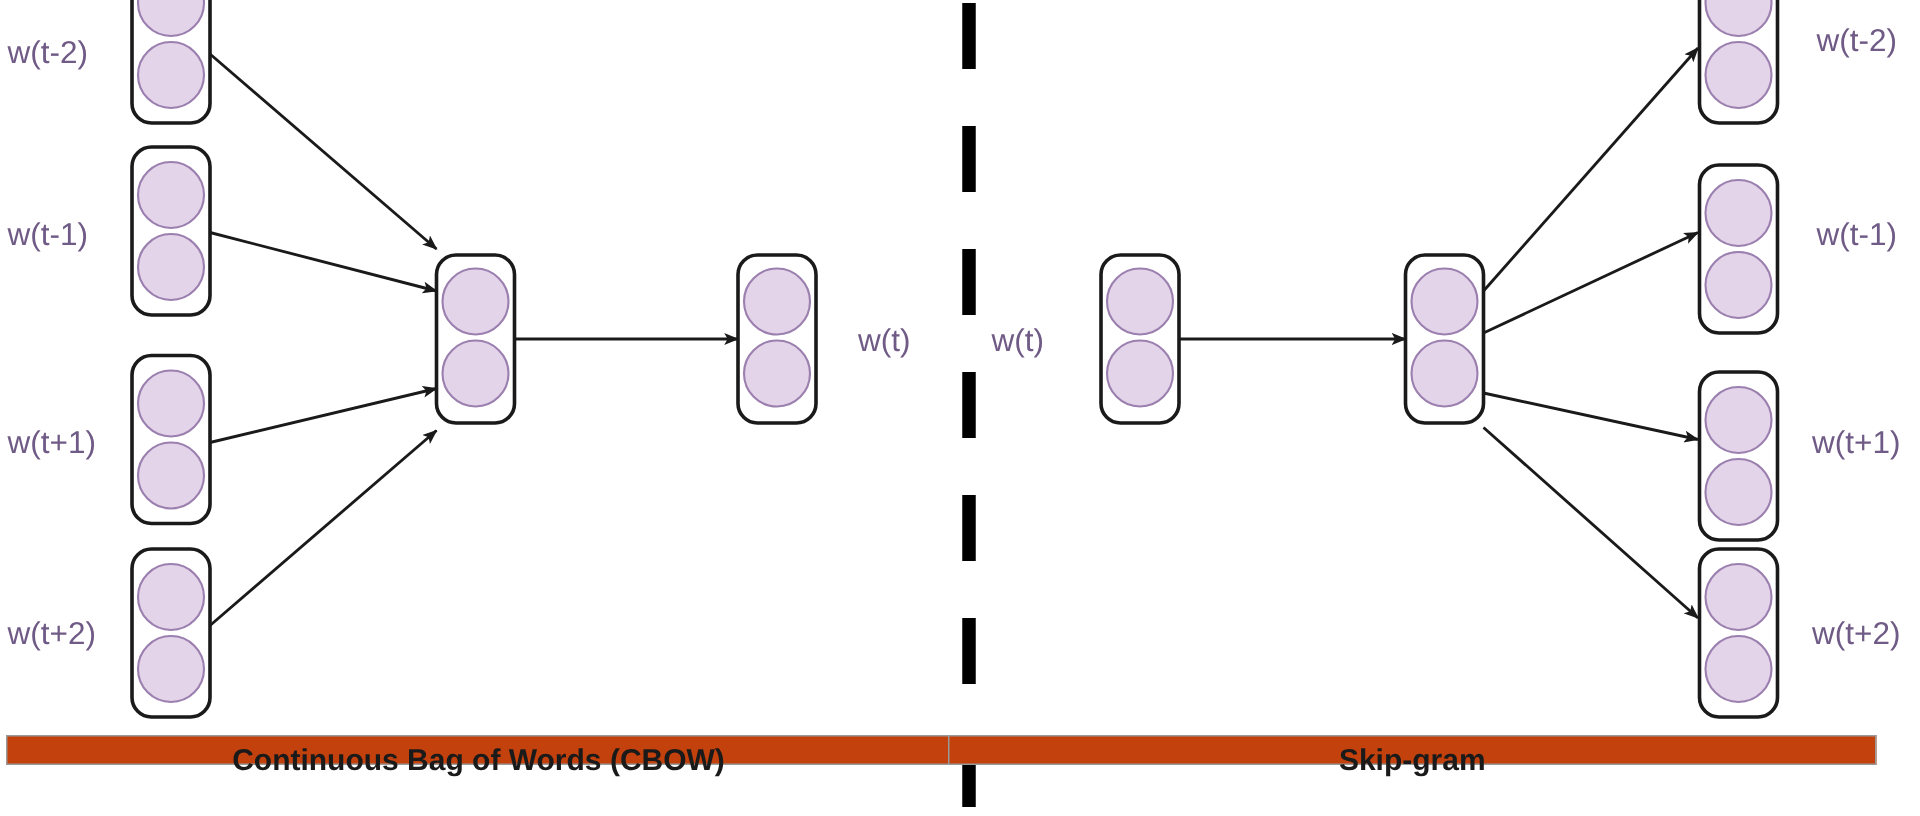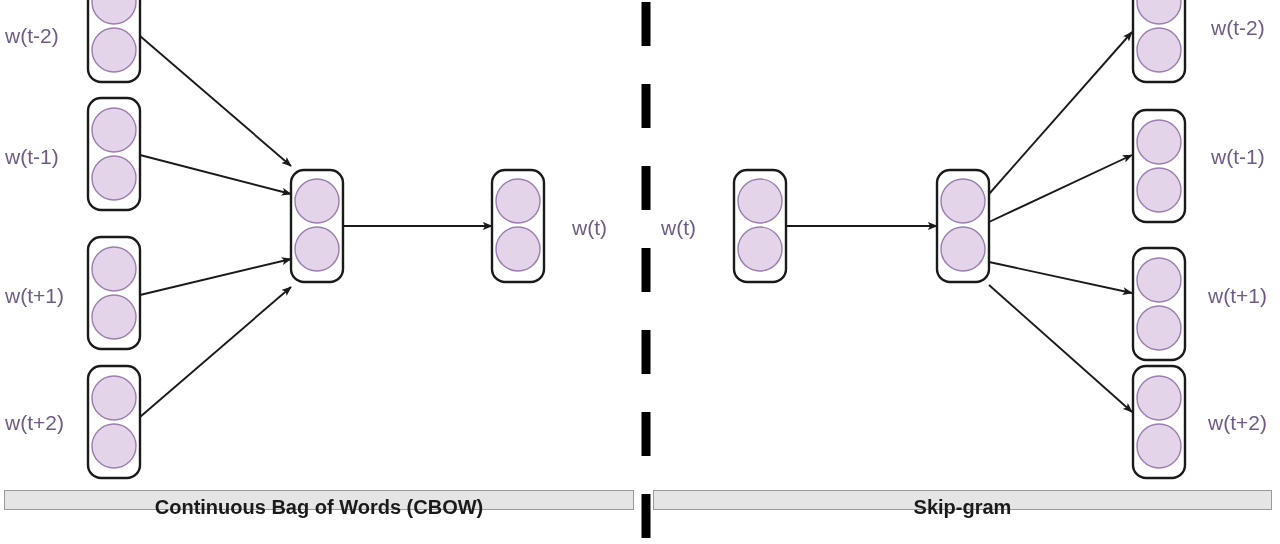--- a/index.html
+++ b/index.html
@@ -21,38 +21,38 @@
   #diagram-svg {
     position: absolute;
     left: 0;
     top: 0;
     width: 1280px;
     height: 544px;
   }
   .panel-caption {
     position: absolute;
     box-sizing: border-box;
-    background: #e5e5e5;
+    background: #c2410c;
     border: 1.5px solid #9a9a9a;
     height: 20px;
     line-height: 33px;
     text-align: center;
     font-size: 20px;
     font-weight: bold;
     color: #1a1a1a;
     font-family: "Liberation Sans", sans-serif;
     letter-spacing: 0px;
   }
   #caption-cbow {
     left: 4px;
     top: 490px;
     width: 630px;
   }
   #caption-skipgram {
-    left: 653px;
+    left: 632px;
     top: 490px;
     width: 619px;
   }
   .node-label {
     position: absolute;
     font-size: 21px;
     color: #6f5b86;
     font-family: "Liberation Sans", sans-serif;
     white-space: nowrap;
     line-height: 1;

